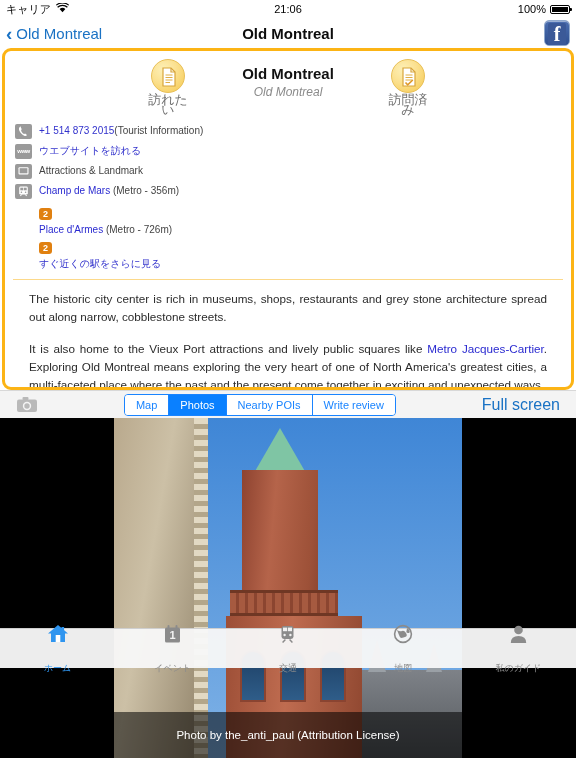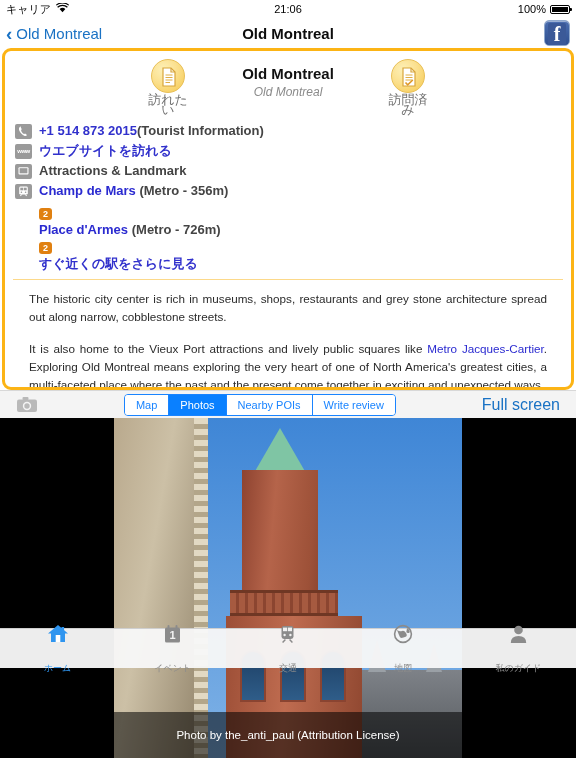--- a/index.html
+++ b/index.html
@@ -105,21 +105,21 @@
     width: 17px; height: 15px; flex: 0 0 17px; margin-right: 7px; margin-top: 1px;
     border-radius: 2px; position: relative;
   }
   .ico-phone { background: #9a9a9a; }
   .ico-www  { background: #9a9a9a; color: #fff; font-size: 6px;
               font-weight: bold; text-align: center; line-height: 15px;
               letter-spacing: -0.5px; }
   .ico-mon  { background: #9a9a9a; }
   .ico-train{ background: #9a9a9a; }
   .info-ico svg { position: absolute; left: 2px; top: 1px; }
-  .info-txt { font-size: 13px; line-height: 15px; color: #333; font-weight: bold; }
+  .info-txt { font-size: 10px; line-height: 15px; color: #333; }
   .lnk { color: #3131cc; }
   .lnk-blue { color: #2a2ad0; }
   .muted { color: #444; }
   .sub-row { margin-left: 24px; }
   .num-badge {
     display: inline-block; background: #e08010; color: #fff;
     font-size: 9px; font-weight: bold; line-height: 12px;
     min-width: 13px; text-align: center; border-radius: 3px;
     padding: 0 2px; margin: 2px 0;
   }

